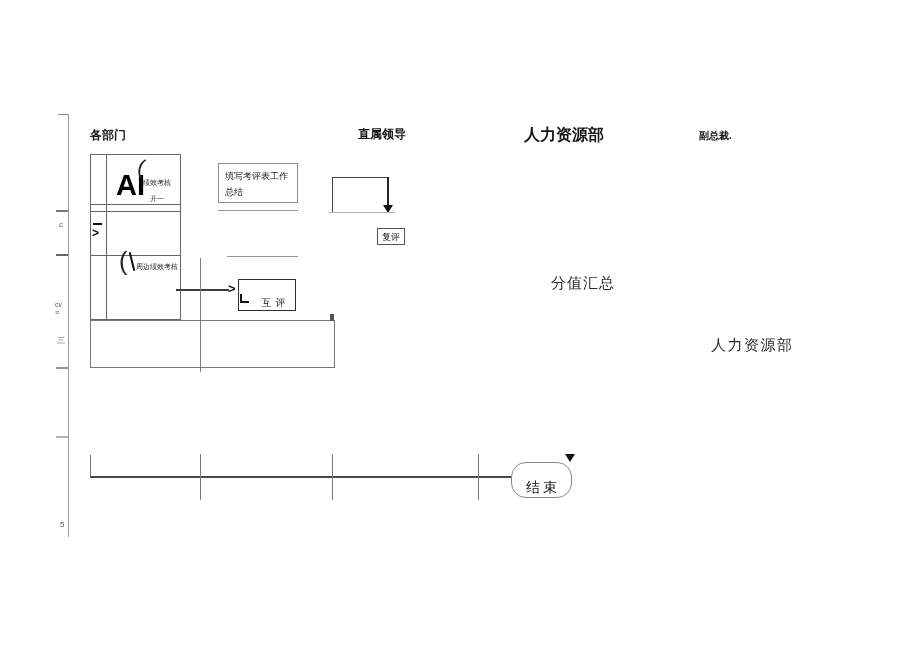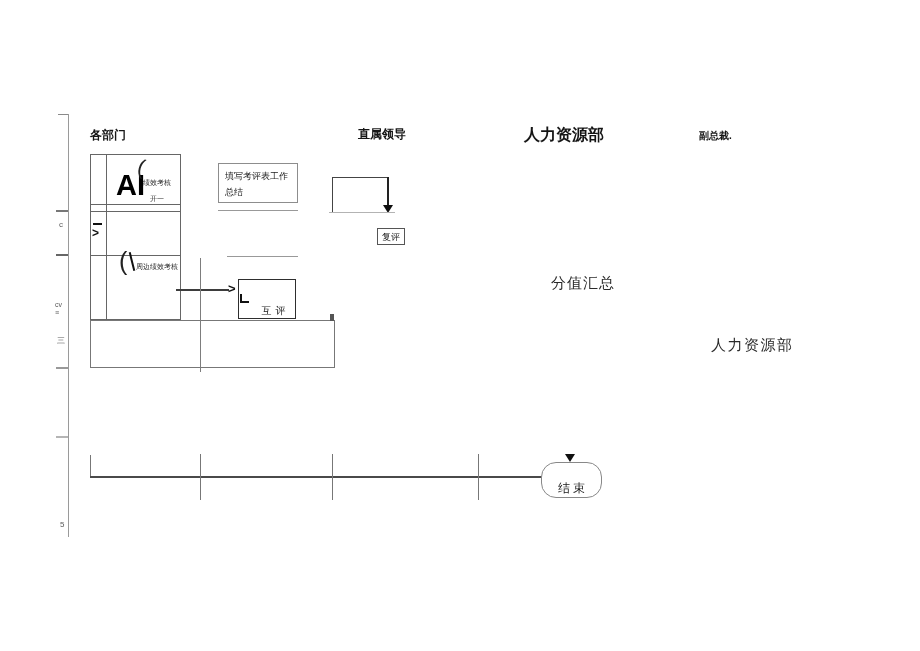--- a/index.html
+++ b/index.html
@@ -51,21 +51,21 @@
 
   <div class="h" style="left:93px;top:223px;width:9px;height:2px;background:#111"></div>
   <span style="position:absolute;left:92px;top:227px;font-size:12px;font-weight:bold;color:#111;line-height:13px">&gt;</span>
 
   <span class="stroke" style="left:119px;top:249px;font-size:25px">(</span>
   <div class="v" style="left:131px;top:252px;width:2px;height:19px;background:#111;transform:rotate(-14deg)"></div>
   <span class="tiny" style="left:136px;top:263px">周边绩效考核</span>
 
   <div class="h" style="left:176px;top:289px;width:53px;height:2px;background:#3d3d3d"></div>
   <span style="position:absolute;left:228px;top:282px;font-size:13px;font-weight:bold;color:#111;line-height:14px">&gt;</span>
-  <div class="box cc" style="left:238px;top:279px;width:58px;height:40px;border:1.5px solid #2e2e2e;font-size:10px;letter-spacing:4px;padding-left:17px">
+  <div class="box cc" style="left:238px;top:279px;width:58px;height:32px;border:1.5px solid #2e2e2e;font-size:10px;letter-spacing:4px;padding-left:17px">
     <span>互评</span>
   </div>
   <div style="position:absolute;left:240px;top:294px;width:7px;height:7px;border-left:2.5px solid #111;border-bottom:2.5px solid #111"></div>
 
   <div class="box" style="left:218px;top:163px;width:80px;height:40px;border:1px solid #8d8d8d;font-size:9px;line-height:16px;text-align:left;padding:4px 6px 0">填写考评表工作总结</div>
   <div class="h" style="left:218px;top:210px;width:80px;height:1px;background:#999"></div>
   <div class="h" style="left:227px;top:256px;width:71px;height:1px;background:#999"></div>
 
   <div class="h" style="left:332px;top:177px;width:56px;height:1px;background:#444"></div>
   <div class="v" style="left:332px;top:177px;width:1px;height:36px;background:#444"></div>
@@ -83,17 +83,17 @@
   <div class="box" style="left:90px;top:320px;width:245px;height:48px;border:1px solid #777"></div>
   <div class="v" style="left:200px;top:258px;width:1px;height:114px;background:#7d7d7d"></div>
   <div style="position:absolute;left:330px;top:314px;width:4px;height:7px;background:#555"></div>
 
   <div class="h" style="left:90px;top:476px;width:452px;height:2px;background:#4a4a4a"></div>
   <div class="v" style="left:90px;top:455px;width:1px;height:21px;background:#777"></div>
   <div class="v" style="left:200px;top:454px;width:1px;height:46px;background:#777"></div>
   <div class="v" style="left:332px;top:454px;width:1px;height:46px;background:#777"></div>
   <div class="v" style="left:478px;top:454px;width:1px;height:46px;background:#777"></div>
   <div class="tri-down" style="left:565px;top:454px"></div>
-  <div class="box cc" style="left:541px;top:462px;width:61px;height:36px;border:1px solid #888;border-radius:15px;font-size:12px;letter-spacing:3px;padding-left:3px">
+  <div class="box cc" style="left:511px;top:462px;width:61px;height:36px;border:1px solid #888;border-radius:15px;font-size:14px;letter-spacing:3px;padding-left:3px">
     <span>结束</span>
   </div>
 
 </div>
 
 </body></html>

